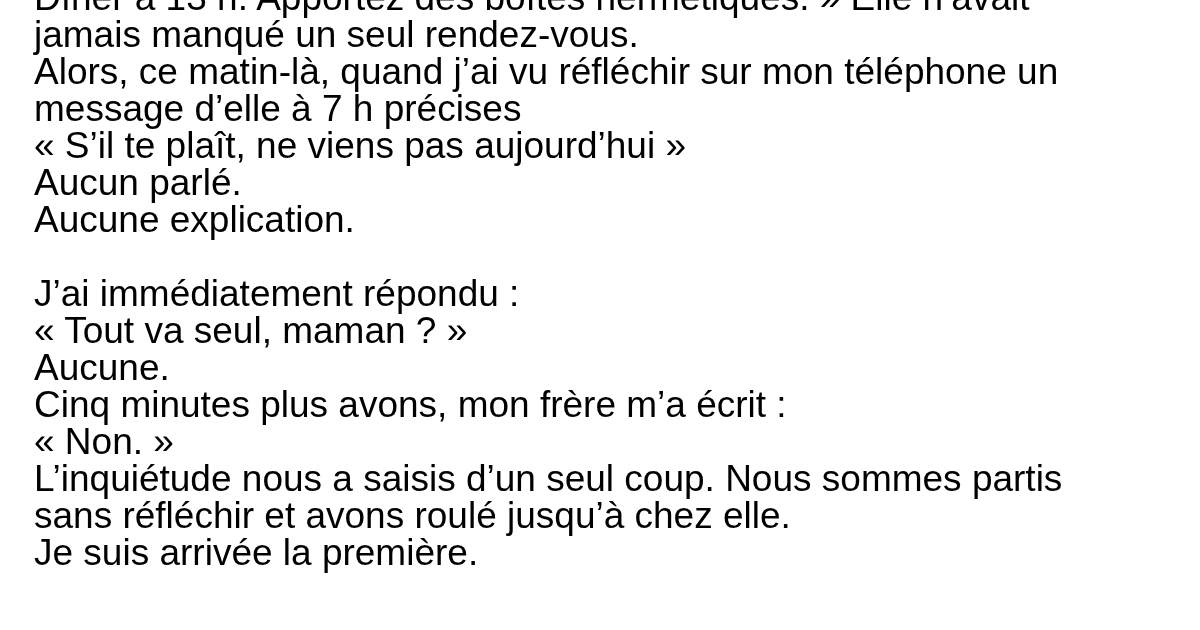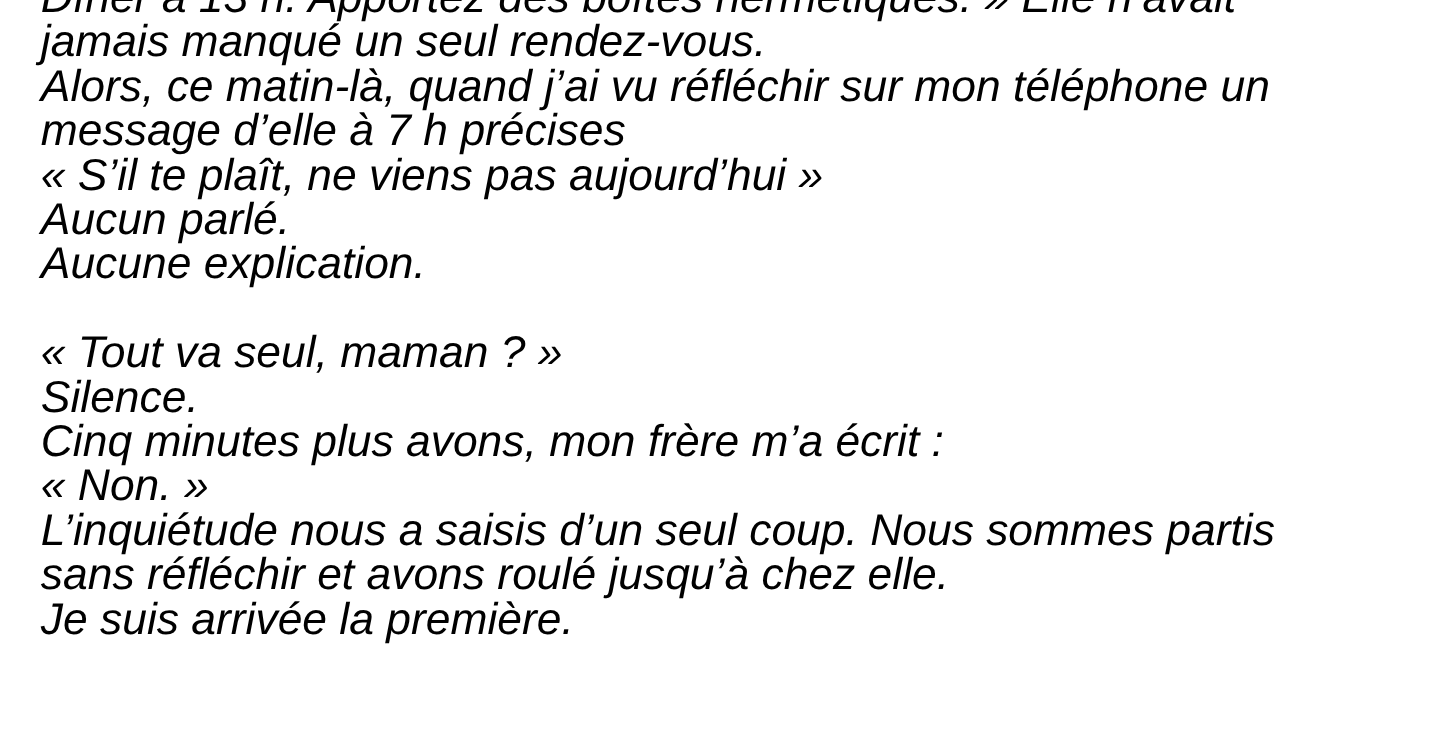--- a/index.html
+++ b/index.html
@@ -12,21 +12,20 @@
     height: 630px;
     overflow: hidden;
     background: var(--bg);
   }
   .canvas {
     position: relative;
     width: 1200px;
     height: 630px;
     background: var(--bg);
     overflow: hidden;
-    font-style: italic;
   }
   .text-content {
     position: absolute;
     top: -21px;
     left: 34px;
     right: 0;
     font-family: "Liberation Sans", "DejaVu Sans", sans-serif;
     font-size: 37px;
     line-height: 37px;
     font-weight: 400;
@@ -44,21 +43,22 @@
 <div class="canvas">
   <div class="text-content">
     <div class="line">Dîner à 13 h. Apportez des boîtes hermétiques. » Elle n’avait</div>
     <div class="line">jamais manqué un seul rendez-vous.</div>
     <div class="line">Alors, ce matin-là, quand j’ai vu réfléchir sur mon téléphone un</div>
     <div class="line">message d’elle à 7 h précises</div>
     <div class="line">« S’il te plaît, ne viens pas aujourd’hui »</div>
     <div class="line">Aucun parlé.</div>
     <div class="line">Aucune explication.</div>
     <div class="line"></div>
+    <div class="line">J’ai immédiatement répondu :</div>
     <div class="line">« Tout va seul, maman ? »</div>
-    <div class="line">Silence.</div>
+    <div class="line">Aucune.</div>
     <div class="line">Cinq minutes plus avons, mon frère m’a écrit :</div>
     <div class="line">« Non. »</div>
     <div class="line">L’inquiétude nous a saisis d’un seul coup. Nous sommes partis</div>
     <div class="line">sans réfléchir et avons roulé jusqu’à chez elle.</div>
     <div class="line">Je suis arrivée la première.</div>
   </div>
 </div>
 
 </body></html>

